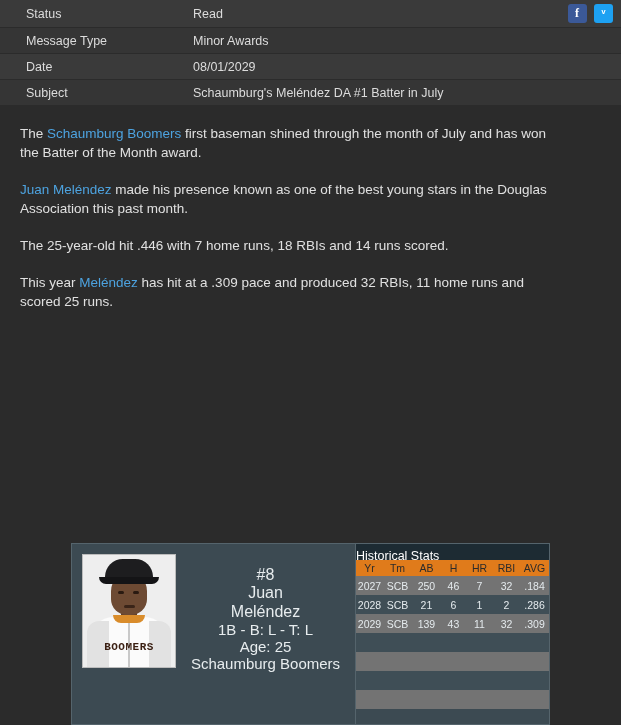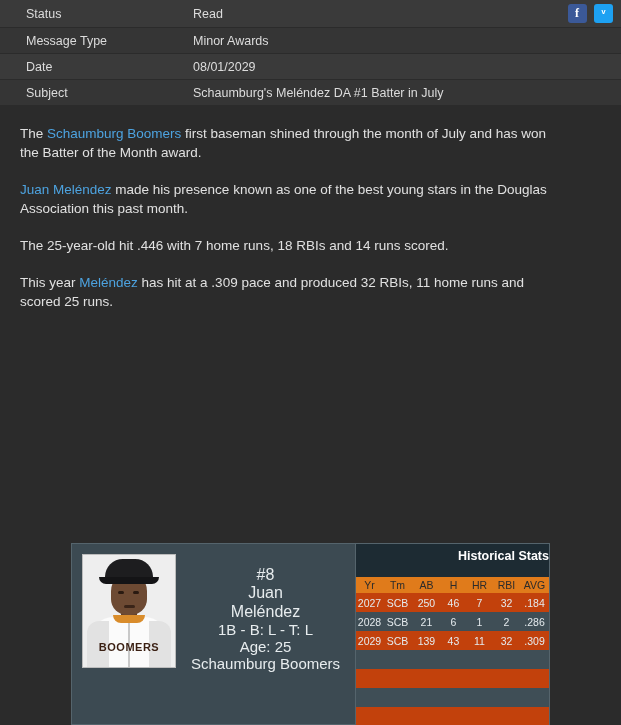--- a/index.html
+++ b/index.html
@@ -136,21 +136,21 @@
     position: absolute; top: 66px; width: 22px; height: 46px; background: #e2e2e2;
   }
   .p-shoulder-l { left: 4px; border-radius: 12px 0 0 0; }
   .p-shoulder-r { left: 66px; border-radius: 0 12px 0 0; }
   .p-placket {
     position: absolute; left: 45px; top: 64px; width: 2px; height: 48px; background: #c9c9c9;
   }
   .p-team {
     position: absolute; left: 0; right: 0; top: 86px; text-align: center;
     font-size: 11px; font-weight: bold; letter-spacing: 0.5px;
-    color: #3a1f12; font-family: Liberation Sans, sans-serif;
+    color: #3a1f12; font-family: Liberation Mono, monospace;
   }
   .p-collar {
     position: absolute; left: 30px; top: 60px; width: 32px; height: 8px;
     background: #d98c2b; border-radius: 0 0 14px 14px;
   }
 
   .player-info {
     flex: 1;
     text-align: center;
     color: #e7ecee;
@@ -165,25 +165,25 @@
   
   .stats-card {
     width: 194px;
     height: 182px;
     background: #3c4a52;
     border: 1px solid #55646c;
     border-left: none;
     box-sizing: border-box;
   }
   .stats-title {
-    height: 33px;
+    height: 16px;
     line-height: 24px;
-    text-align: right;
+    text-align: left;
     color: #ffffff;
-    font-weight: bold;
+    font-weight: normal;
     font-size: 12.5px;
     background: #1d2b33;
   }
   .stats-table {
     width: 100%;
     border-collapse: collapse;
     font-size: 10.5px;
     color: #e4eaed;
   }
   .stats-table th {
@@ -192,21 +192,21 @@
     font-weight: normal;
     font-size: 10.5px;
     padding: 2px 0;
     text-align: center;
   }
   .stats-table td {
     padding: 2px 0;
     text-align: center;
     height: 15px;
   }
-  .srow-a td { background: #c2410c; }
+  .srow-a td { background: #737373; }
   .srow-b td { background: #3f4e56; }
   .col-yr { width: 14%; }
   .col-tm { width: 15%; }
   .col-ab { width: 15%; }
   .col-h  { width: 13%; }
   .col-hr { width: 14%; }
   .col-rbi{ width: 14%; }
   .col-avg{ width: 15%; }
 </style>
 </head>

